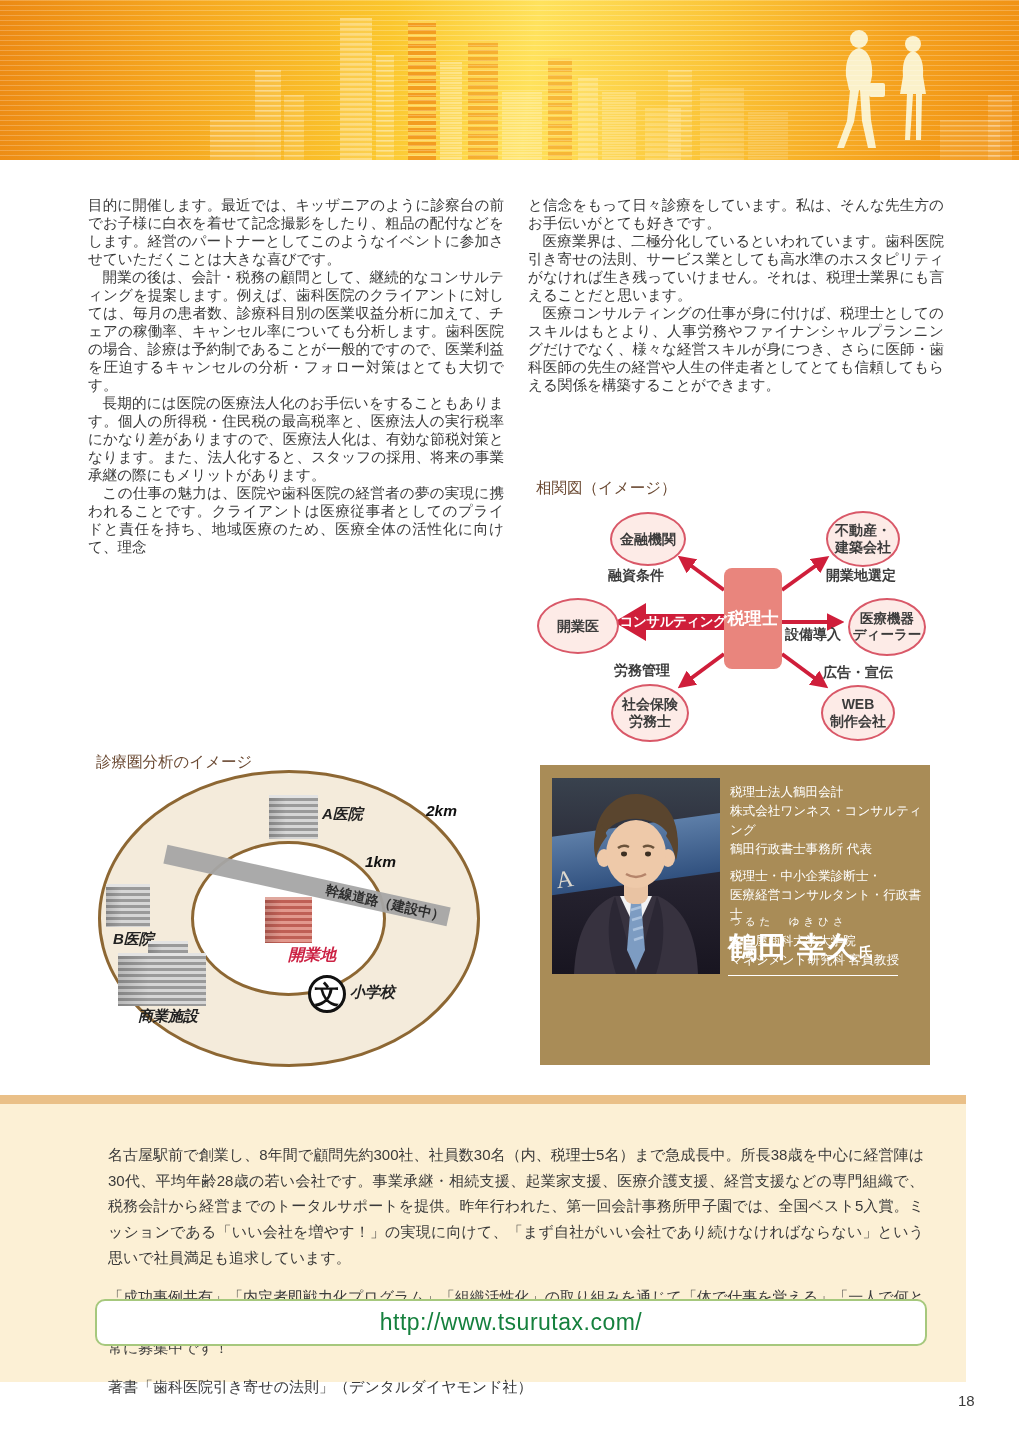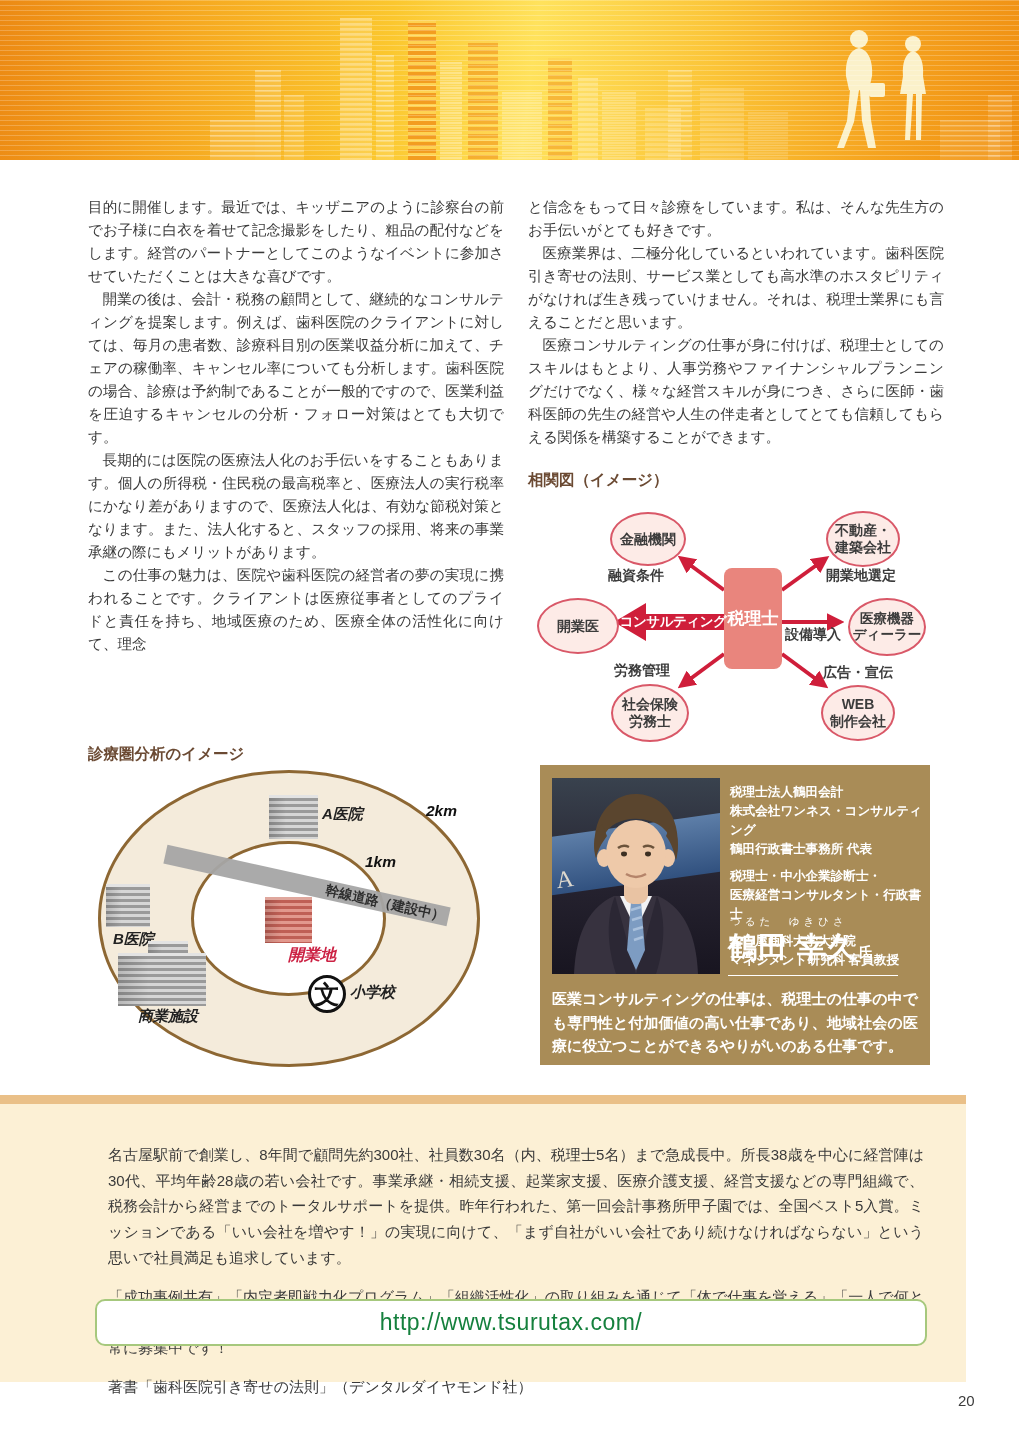--- a/index.html
+++ b/index.html
@@ -11,28 +11,28 @@
     background:linear-gradient(97deg,#ec8a14 0%,#f5a51f 16%,#fbc72e 38%,#ffe25c 52%,#fbc437 70%,#f5a21e 87%,#f09114 100%);}
   .banner::after{content:"";position:absolute;inset:0;
     background:repeating-linear-gradient(180deg,rgba(255,255,255,.22) 0 1px,rgba(255,255,255,0) 1px 5px);}
   .bbldg{position:absolute;bottom:0;background-color:rgba(255,246,214,.26);
     background-image:repeating-linear-gradient(180deg,rgba(255,255,255,.45) 0 2px,rgba(255,255,255,0) 2px 5px);}
   .bbldg.deep{background-color:rgba(241,148,28,.85);
     background-image:repeating-linear-gradient(180deg,rgba(255,216,88,.9) 0 3px,rgba(241,148,28,0) 3px 7px);}
   .silhouettes{position:absolute;right:70px;top:28px;}
 
   
-  .article-col{position:absolute;top:196px;width:416px;font-size:14.6px;line-height:23px;
+  .article-col{position:absolute;top:196px;width:416px;font-size:14.6px;line-height:18px;
     text-align:justify;color:#3a3a3a;}
   .article-col p{margin:0;}
   .article-col p.ind{text-indent:1em;}
   .col-left{left:88px;}
   .col-right{left:528px;}
 
-  .sec-heading{position:absolute;margin:0;font-size:15.5px;font-weight:bold;color:#6b4a33;}
+  .sec-heading{position:absolute;margin:8px;font-size:15.5px;font-weight:normal;color:#6b4a33;}
 
   
   .rel{position:absolute;left:528px;top:498px;width:416px;height:248px;}
   .rel svg{position:absolute;inset:0;}
   .rel-node{position:absolute;display:flex;align-items:center;justify-content:center;
     background:#fdebe7;border:2px solid #d95868;border-radius:50%;
     font-size:14px;font-weight:600;color:#3c3c3c;text-align:center;line-height:1.18;white-space:pre-line;}
   .rel-center{position:absolute;left:196px;top:70px;width:58px;height:101px;background:#e9857d;
     border-radius:8px;display:flex;align-items:center;justify-content:center;
     color:#fff;font-size:17px;font-weight:bold;}
@@ -64,21 +64,21 @@
   
   .profile{position:absolute;left:540px;top:765px;width:390px;height:300px;background:#a98c57;}
   .photo{position:absolute;left:12px;top:13px;width:168px;height:196px;overflow:hidden;
     background:linear-gradient(180deg,#39424e 0%,#25222f 55%,#181520 100%);}
   .photo .band{position:absolute;left:-15px;top:46px;width:215px;height:58px;
     transform:rotate(-8deg);background:linear-gradient(180deg,#5d7ea8,#31517f);}
   .photo .letterA{position:absolute;left:4px;top:88px;color:#ddd8ce;
     font-family:"Liberation Serif",serif;font-size:24px;transform:rotate(-8deg);}
   .photo svg{position:absolute;left:0;top:0;}
   .creds{position:absolute;left:190px;top:18px;width:194px;color:#fff;font-size:12.6px;line-height:19px;}
-  .creds .grp{margin-bottom:8px;font-weight:bold;}
+  .creds .grp{margin-bottom:8px;}
   .furigana{position:absolute;left:190px;top:150px;color:#fff;font-size:10.5px;letter-spacing:4px;}
   .pname{position:absolute;left:188px;top:163px;color:#fff;font-size:29px;font-weight:bold;letter-spacing:1px;}
   .pname .hono{font-size:14px;font-weight:bold;margin-left:2px;}
   .pdivider{position:absolute;left:188px;top:210px;width:170px;height:0;border-top:1.5px solid #fff;}
   .pquote{position:absolute;left:12px;top:222px;width:366px;color:#fff;font-size:15px;
     font-weight:bold;line-height:23.5px;text-align:justify;}
 
   
   .band-bottom{position:absolute;left:0;top:1095px;width:966px;height:287px;background:#fcf0d5;}
   .band-bottom::before{content:"";position:absolute;left:0;top:0;width:100%;height:9px;background:#eac088;}
@@ -242,28 +242,27 @@
       <div class="grp">
         <div>名古屋商科大学大学院</div>
         <div>マネジメント研究科 客員教授</div>
       </div>
     </div>
     <div class="furigana">つるた　ゆきひさ</div>
     <div class="pname">
       <span>鶴田 幸久</span><span class="hono">氏</span>
     </div>
     <div class="pdivider"></div>
-    <div class="pquote">医業コンサルティングの仕事は、税理士の仕事の中でも専門性と付加価値の高い仕事であり、地域社会の医療に役立つことができるやりがいのある仕事です。</div>
   </div>
 
   <div class="band-bottom">
     <div class="band-text">
       <p>名古屋駅前で創業し、8年間で顧問先約300社、社員数30名（内、税理士5名）まで急成長中。所長38歳を中心に経営陣は30代、平均年齢28歳の若い会社です。事業承継・相続支援、起業家支援、医療介護支援、経営支援などの専門組織で、税務会計から経営までのトータルサポートを提供。昨年行われた、第一回会計事務所甲子園では、全国ベスト5入賞。ミッションである「いい会社を増やす！」の実現に向けて、「まず自社がいい会社であり続けなければならない」という思いで社員満足も追求しています。</p>
       <p>「成功事例共有」「内定者即戦力化プログラム」「組織活性化」の取り組みを通じて「体で仕事を覚える」「一人で何とか解決する」「自分の担当をひたすらこなす」という「業界にありがちな当たり前」を変えています。共に働く仲間は常に募集中です！</p>
       <p>著書「歯科医院引き寄せの法則」（デンタルダイヤモンド社）</p>
     </div>
     <div class="url-box">
       <span class="url-text">http://www.tsurutax.com/</span>
     </div>
   </div>
 
-  <div class="page-num">20</div>
+  <div class="page-num">18</div>
 </div>
 
 </body></html>

